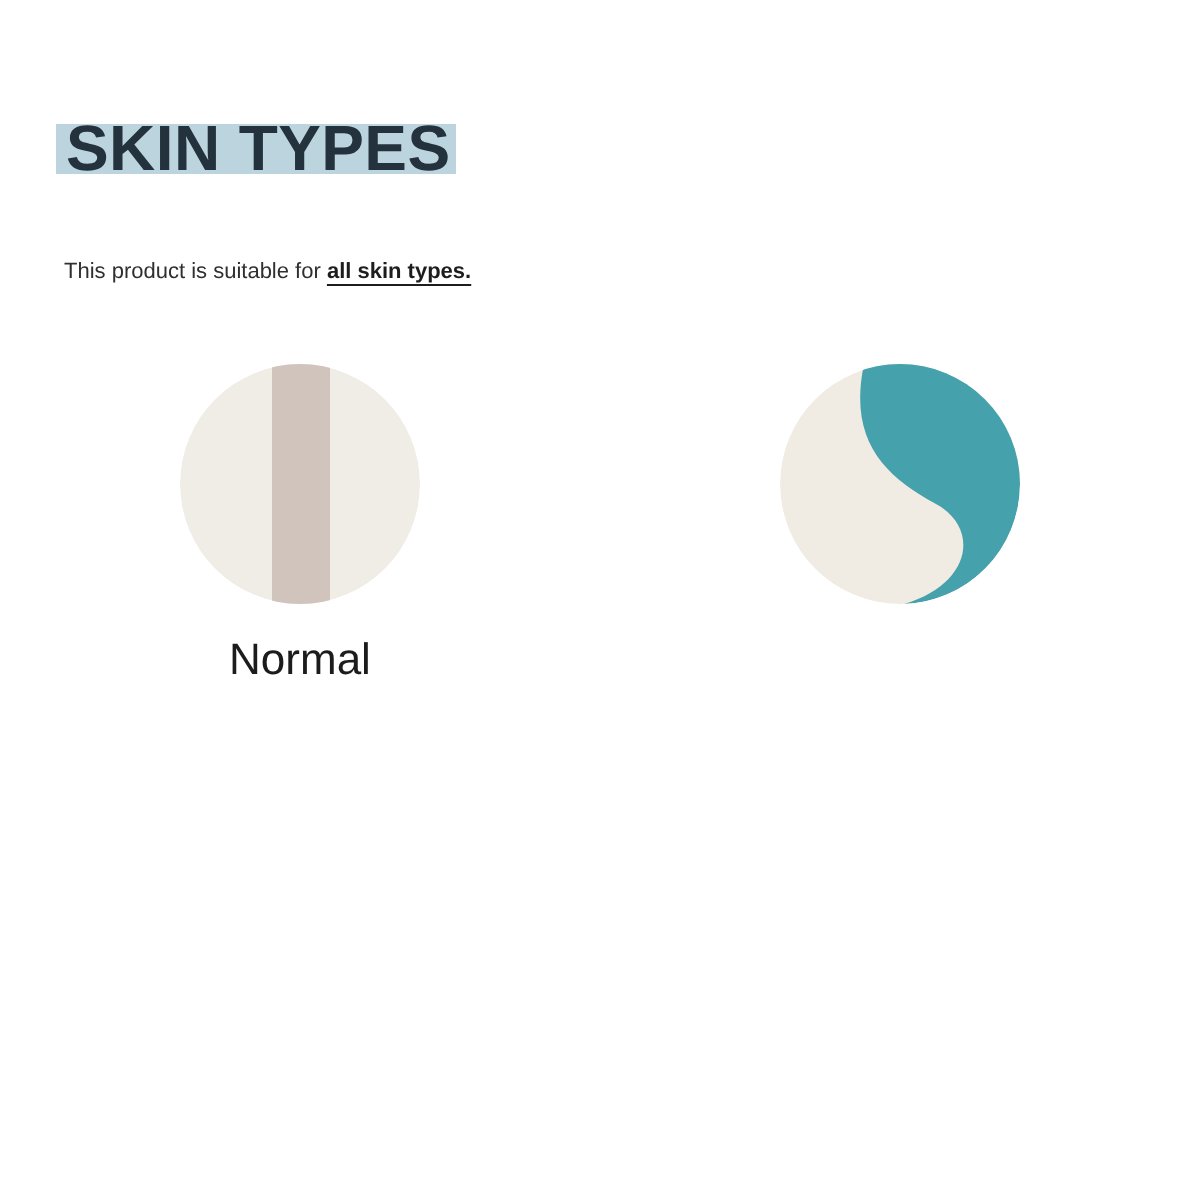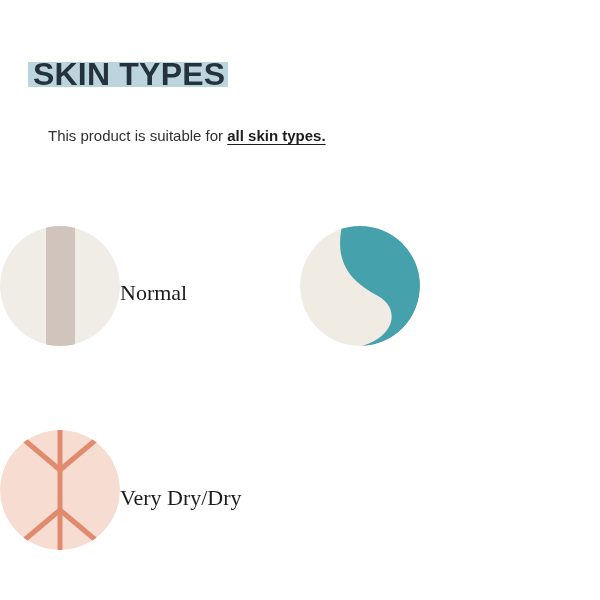--- a/index.html
+++ b/index.html
@@ -50,23 +50,23 @@
     font-size: 32px;
     font-weight: bold;
     letter-spacing: 0.2px;
     color: #23323c;
     line-height: 36px;
     padding: 0 3px 0 5px;
   }
 
   .subtitle {
     position: absolute;
-    left: 48px;
+    left: 32px;
     top: 126px;
-    font-size: 15px;
+    font-size: 11px;
     color: #2f2f2f;
     line-height: 20px;
     white-space: nowrap;
   }
   .subtitle .strong {
     font-weight: bold;
     text-decoration: underline;
     text-underline-offset: 3px;
     color: #1d1d1d;
   }
@@ -81,23 +81,22 @@
   .row {
     display: flex;
     width: 600px;
   }
   .row-1 { height: 208px; }
   .row-2 { height: 200px; }
 
   .cell {
     width: 300px;
     display: flex;
-    flex-direction: row;
+    flex-direction: column;
     align-items: center;
-    font-family: Liberation Serif, serif;
   }
 
   .icon-circle {
     width: 120px;
     height: 120px;
     border-radius: 50%;
     overflow: hidden;
     position: relative;
     display: block;
   }
@@ -157,36 +156,18 @@
                      C 96 110 100 82 78 70
                      C 52 56 34 38 42 0 Z" fill="#45a1ab"></path>
           </svg>
         </span>
       </div>
 
     </div>
 
     <div class="row row-2">
 
-      <div class="cell">
-        <span class="icon-circle">
-          <svg viewBox="0 0 120 120" xmlns="http://www.w3.org/2000/svg">
-            <circle cx="60" cy="60" r="60" fill="#f7dcd2"></circle>
-            <g stroke="#e08a6e" stroke-width="5" stroke-linecap="butt" fill="none">
-
-              <line x1="60" y1="0" x2="60" y2="120"></line>
-
-              <line x1="60" y1="40" x2="22" y2="8"></line>
-              <line x1="60" y1="40" x2="98" y2="8"></line>
-
-              <line x1="60" y1="80" x2="22" y2="112"></line>
-              <line x1="60" y1="80" x2="98" y2="112"></line>
-            </g>
-          </svg>
-        </span>
-        <span class="item-label">Very Dry/Dry</span>
-      </div>
 
 
     </div>
 
   </div>
 </div>
 
 </body></html>

